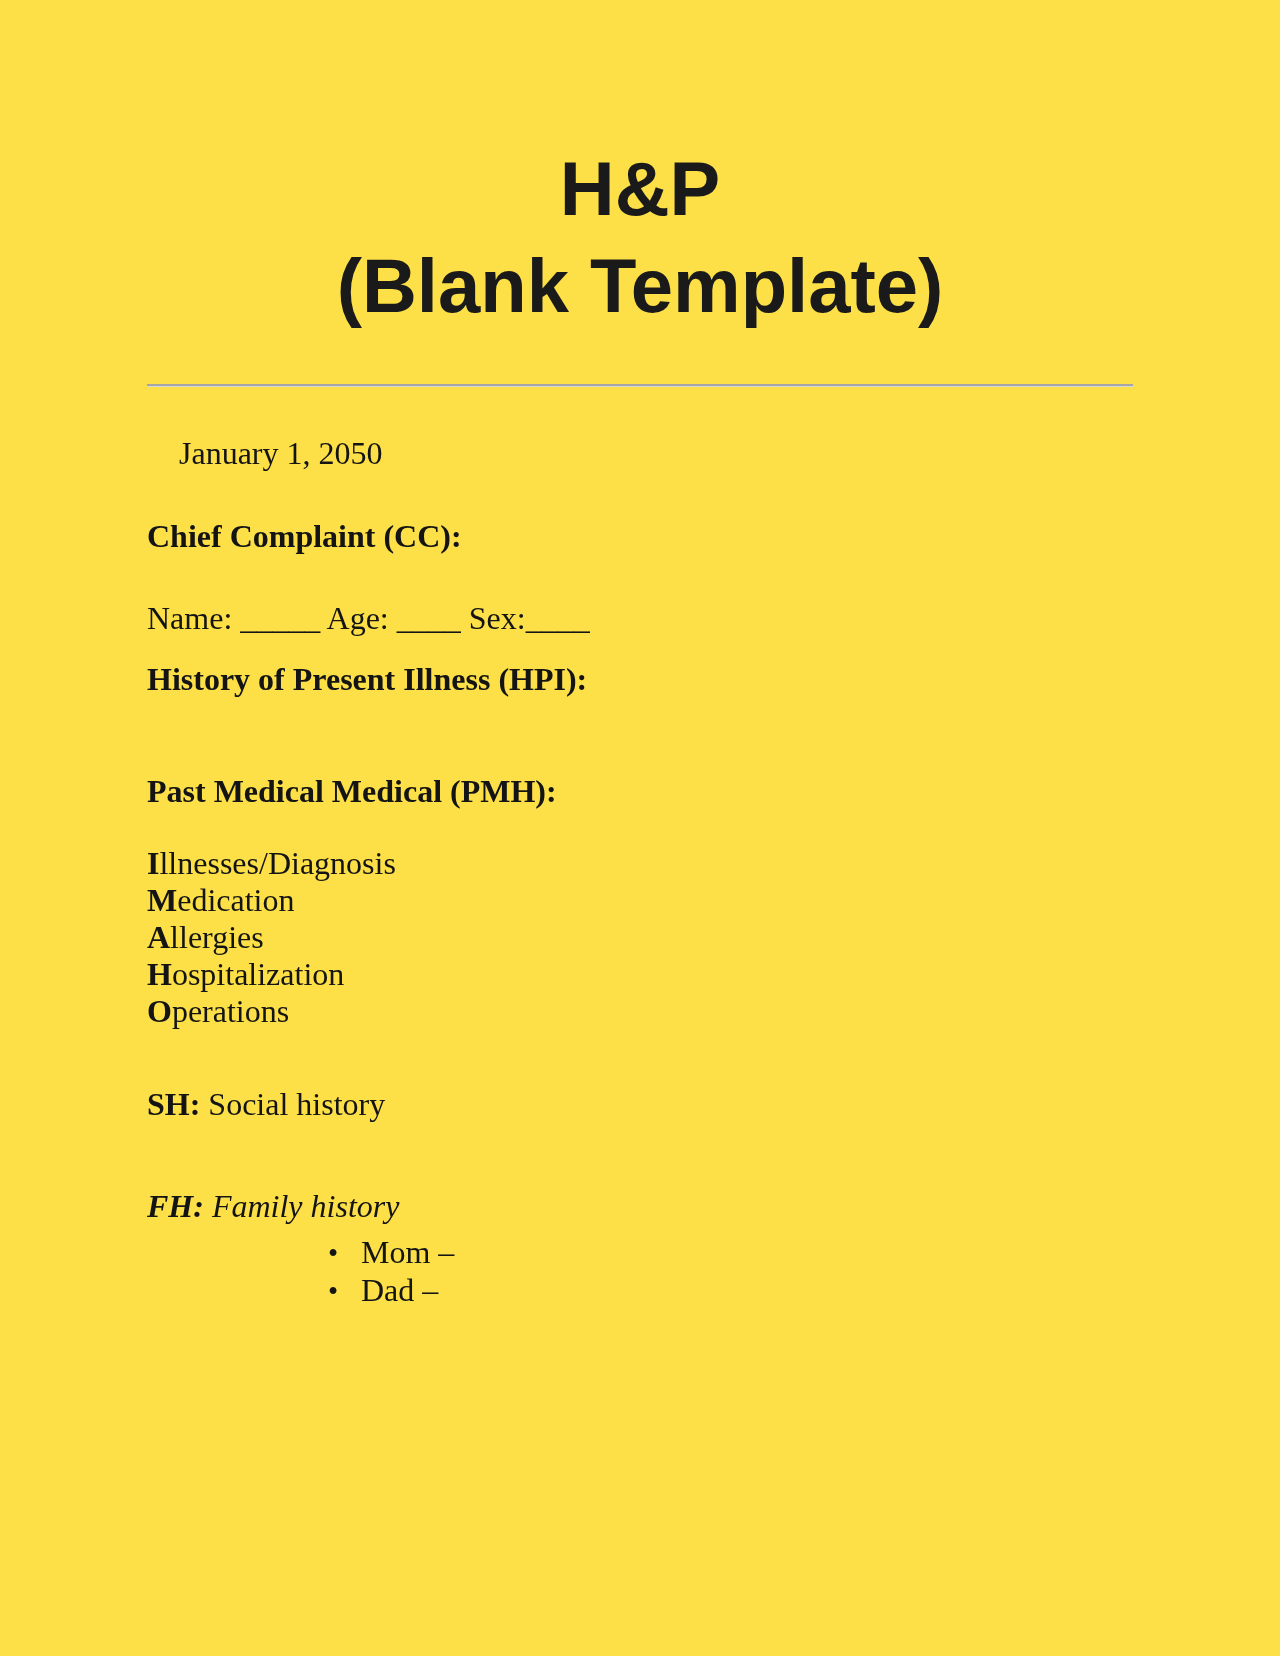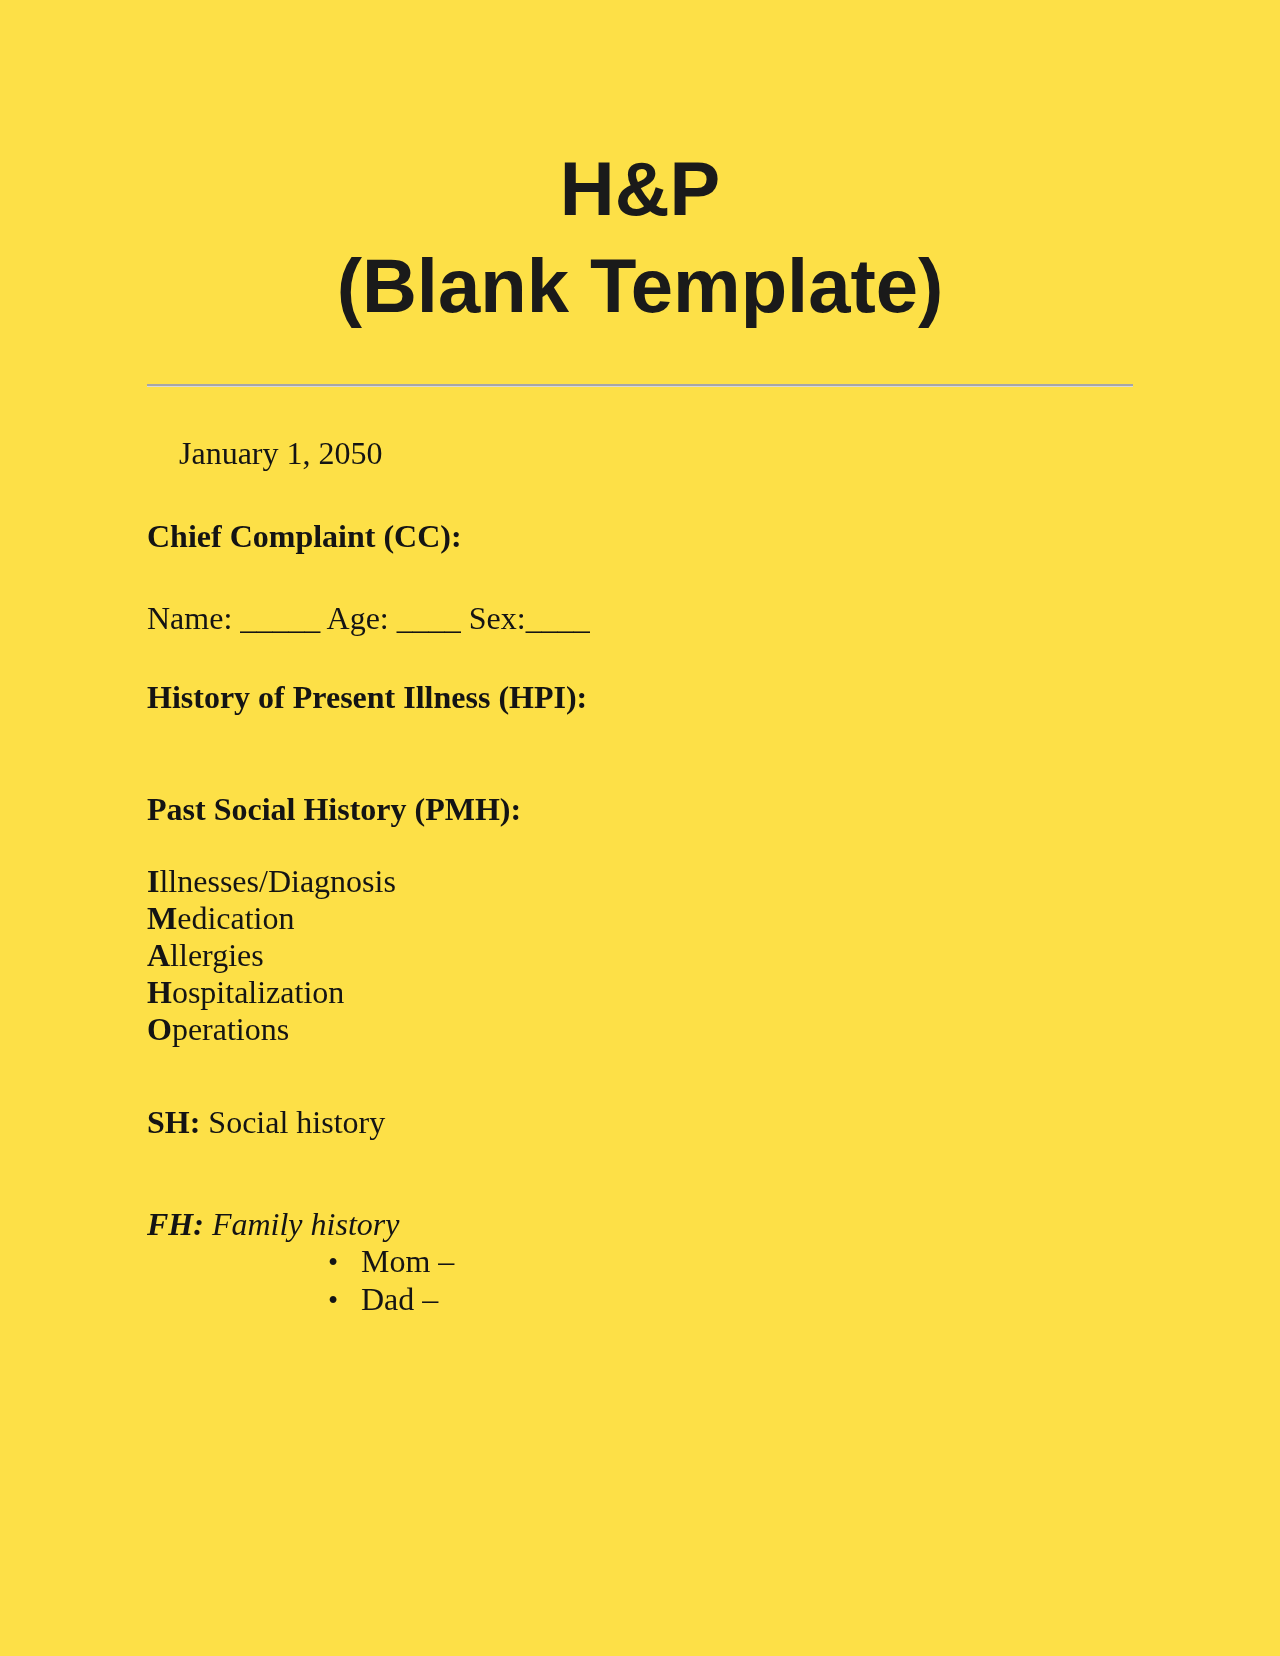--- a/index.html
+++ b/index.html
@@ -29,25 +29,26 @@
   .divider {
     margin-top: 50px;
     height: 3px;
     background: #a6a6a6;
     border-bottom: 1px solid #d9d9d9;
   }
   .body-text {
     font-size: 32px;
     line-height: 37px;
     color: #141414;
+    margin-top: 9px;
   }
   .p-date        { margin-top: 48px; margin-left: 32px; }
   .p-patient     { margin-top: 45px; }
   .p-cc          { margin-top: 46px; font-weight: bold; }
-  .p-hpi         { margin-top: 42px; font-weight: bold; }
+  .p-hpi         { margin-top: 24px; font-weight: bold; }
   .p-pmh         { margin-top: 75px; font-weight: bold; }
   .pmh-list      { margin-top: 35px; }
   .pmh-item b    { font-weight: bold; }
   .p-sh          { margin-top: 56px; }
   .p-fh          { margin-top: 65px; font-style: italic; }
   .inline-label  { font-weight: bold; }
   .family-list   { list-style: none; }
   .family-list li {
     padding-left: 181px;
     line-height: 37px;
@@ -73,21 +74,21 @@
     <div class="divider"></div>
 
     <p class="body-text p-date">January 1, 2050</p>
 
     <p class="body-text p-cc">Chief Complaint (CC):</p>
 
     <p class="body-text p-patient">Name: _____ Age: ____ Sex:____</p>
 
     <p class="body-text p-hpi">History of Present Illness (HPI):</p>
 
-    <p class="body-text p-pmh">Past Social History (PMH):</p>
+    <p class="body-text p-pmh">Past Medical Medical (PMH):</p>
 
     <div class="body-text pmh-list">
       <div class="pmh-item"><b>I</b><span>llnesses/Diagnosis</span></div>
       <div class="pmh-item"><b>M</b><span>edication</span></div>
       <div class="pmh-item"><b>A</b><span>llergies</span></div>
       <div class="pmh-item"><b>H</b><span>ospitalization</span></div>
       <div class="pmh-item"><b>O</b><span>perations</span></div>
     </div>
 
     <p class="body-text p-sh"><span class="inline-label">SH:</span><span> Social history</span></p>

